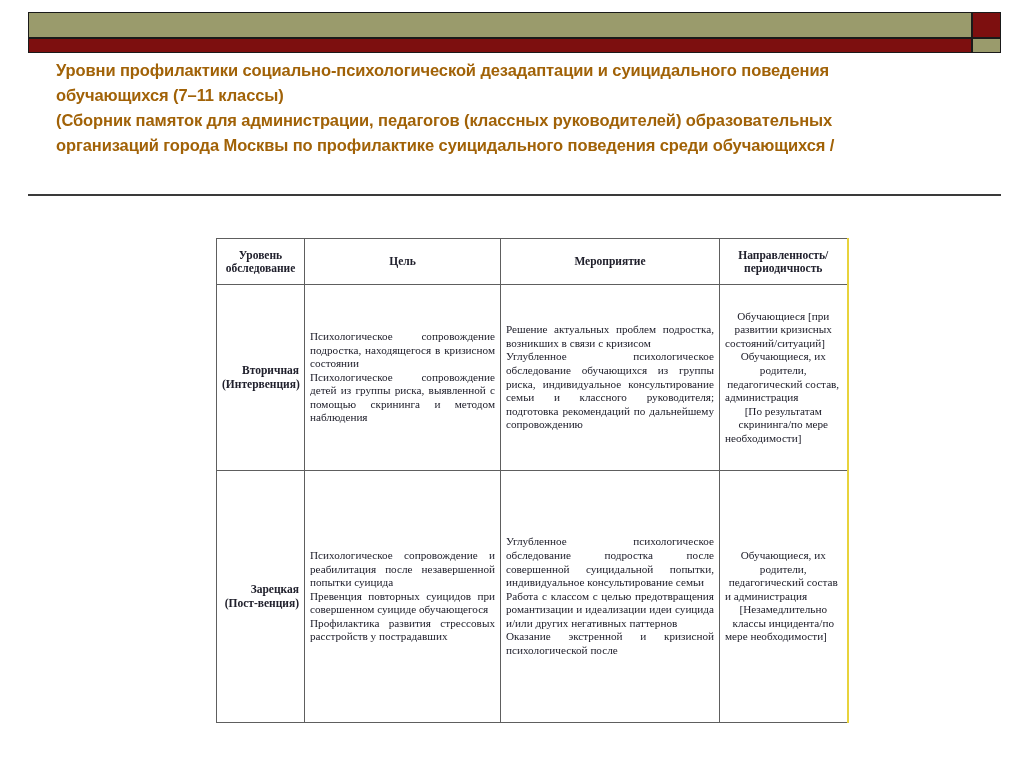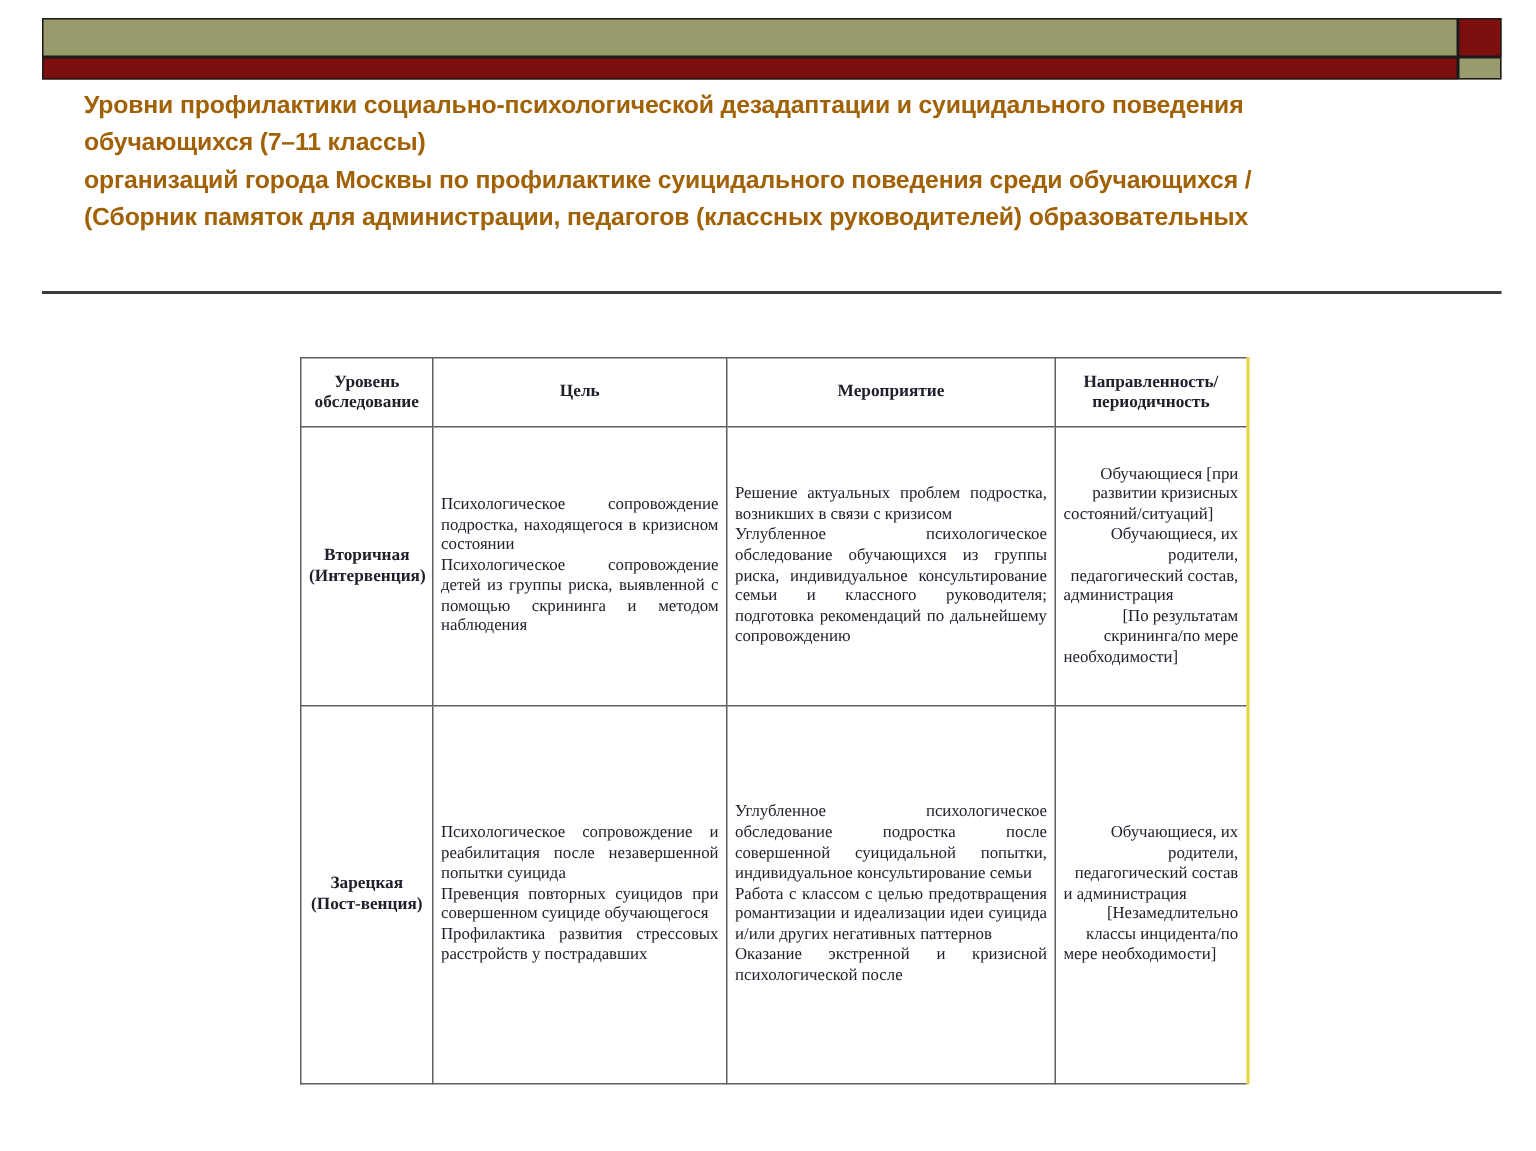--- a/index.html
+++ b/index.html
@@ -67,21 +67,21 @@
     left: 28px;
     top: 194px;
     width: 973px;
     height: 0;
     border-top: 2px solid #3a3a3a;
   }
 
   
   .tbl-wrap {
     position: absolute;
-    left: 200px;
+    left: 216px;
     top: 238px;
     width: 693px;
   }
   table.data {
     border-collapse: collapse;
     width: 631px;
     table-layout: fixed;
     font-family: "Liberation Serif", serif;
     color: #1e1e28;
   }
@@ -104,38 +104,38 @@
   th.hd {
     text-align: center;
     font-weight: bold;
     font-size: 11.5px;
     line-height: 13px;
     height: 46px;
     color: #20202c;
   }
 
   td.lvl {
-    text-align: center;
+    text-align: right;
     font-weight: bold;
     font-size: 11.5px;
     line-height: 13.5px;
     color: #20202c;
   }
 
   td.body {
     text-align: justify;
     text-align-last: left;
     font-size: 11.2px;
     line-height: 13.6px;
     vertical-align: middle;
     color: #20202c;
     hyphens: manual;
   }
   td.body.narrow {
-    text-align: right;
+    text-align: center;
     font-size: 11.2px;
     line-height: 13.6px;
   }
   td.body p { margin: 0; }
 
   tr.r1 td, tr.r1 th { height: 186px; }
   tr.r2 td { height: 252px; }
 </style>
 </head>
 <body>
@@ -147,22 +147,22 @@
   </div>
   <div class="deco-row deco-row-bottom">
     <div class="deco-cell wide" style="background: rgb(125, 15, 15);"></div>
     <div class="deco-cell small" style="background: rgb(154, 155, 108);"></div>
   </div>
 </div>
 
 <div class="title-block">
   <p>Уровни профилактики социально-психологической дезадаптации и суицидального поведения</p>
   <p>обучающихся (7–11 классы)</p>
+  <p>(Сборник памяток для администрации, педагогов (классных руководителей) образовательных</p>
   <p>организаций города Москвы по профилактике суицидального поведения среди обучающихся /</p>
-  <p>(Сборник памяток для администрации, педагогов (классных руководителей) образовательных</p>
 </div>
 <div class="title-rule" style="border-top-color: rgb(58, 58, 58);"></div>
 
 <div class="tbl-wrap">
   <table class="data">
     <colgroup>
       <col class="c1">
         <col class="c2">
         <col class="c3">
         <col class="c4">

